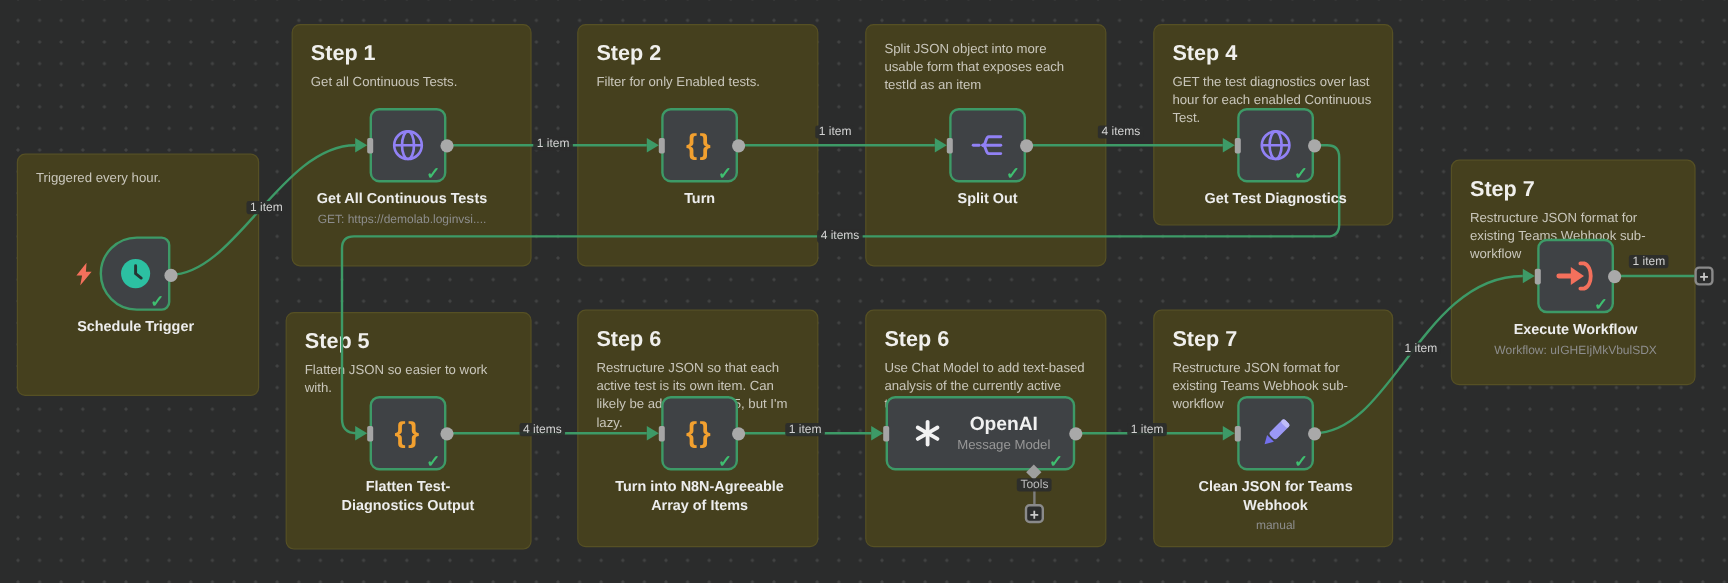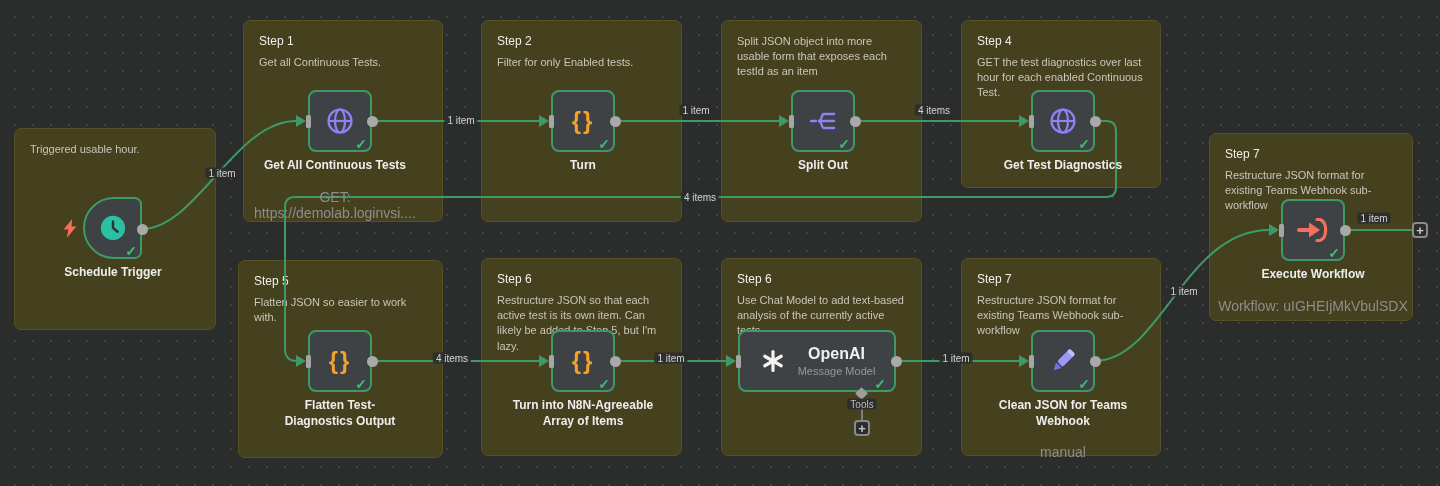--- a/index.html
+++ b/index.html
@@ -8,39 +8,39 @@
     background-color:#2b2c2c;
     background-image: radial-gradient(circle, #424343 1.2px, transparent 1.4px);
     background-size:18px 18px; background-position:6px 8px;
     font-family:"Liberation Sans", sans-serif;
   }
   .sticky {
     position:absolute; box-sizing:border-box; z-index:1;
     background:#45401e; border:1px solid #565024; border-radius:7px;
     padding:13px 15px;
   }
-  .sticky-title { color:#f0efec; font-size:12px; font-weight:normal; margin-bottom:7px; }
+  .sticky-title { color:#f0efec; font-size:18px; font-weight:bold; margin-bottom:7px; }
   .sticky-desc { color:#c9c6bb; font-size:11px; line-height:1.38; }
   .overlay { position:absolute; left:0; top:0; z-index:2; }
   .node {
     position:absolute; box-sizing:border-box; z-index:3;
     background:#3f4245; border:2px solid #3d9a67; border-radius:8px;
     display:flex; align-items:center; justify-content:center;
   }
   .node.trigger { border-radius:34px 8px 8px 34px; }
   .node .check {
     position:absolute; right:3px; bottom:-1px; color:#3fbf70;
     font-size:14px; font-weight:bold; line-height:1;
   }
   .braces { color:#f2a02f; font-size:24px; font-weight:bold; letter-spacing:2px; }
   .node-label {
     position:absolute; z-index:3; color:#ededed; font-size:12px; font-weight:bold;
     text-align:center; line-height:1.3; transform:translateX(-50%);
   }
-  .node-sub { color:#8d8d8d; font-size:14px; font-weight:normal; margin-top:15px; line-height:1.2; }
+  .node-sub { color:#8d8d8d; font-size:10px; font-weight:normal; margin-top:4px; line-height:1.2; }
   .openai-body { display:flex; align-items:center; gap:11px; }
   .openai-text { text-align:center; }
   .openai-title { color:#f0f0f0; font-size:16px; font-weight:bold; }
   .openai-sub { color:#979797; font-size:11px; margin-top:2px; }
   .out-dot { position:absolute; width:11px; height:11px; border-radius:50%; background:#a9a9a9; z-index:4; }
   .in-stub { position:absolute; width:5px; height:13px; border-radius:1.5px; background:#a5a5a5; z-index:4; }
   .conn-label {
     position:absolute; z-index:4; color:#d3d3d3; font-size:10px;
     background:rgba(43,44,44,0.92); padding:0 3px; border-radius:2px;
     transform:translate(-50%,-50%); white-space:nowrap;
@@ -54,21 +54,21 @@
   }
   .diamond { position:absolute; width:9px; height:9px; background:#9e9e9e; transform:rotate(45deg); z-index:4; }
   .bolt { position:absolute; z-index:3; }
 </style>
 </head>
 <body>
 
 <div class="canvas">
 
   <div class="sticky" style="left:14px;top:128px;width:202px;height:202px">
-    <div class="sticky-desc">Triggered usable hour.</div>
+    <div class="sticky-desc">Triggered every hour.</div>
   </div>
   <div class="sticky" style="left:243px;top:20px;width:200px;height:202px">
     <div class="sticky-title">Step 1</div>
     <div class="sticky-desc">Get all Continuous Tests.</div>
   </div>
   <div class="sticky" style="left:481px;top:20px;width:201px;height:202px">
     <div class="sticky-title">Step 2</div>
     <div class="sticky-desc">Filter for only Enabled tests.</div>
   </div>
   <div class="sticky" style="left:721px;top:20px;width:201px;height:202px">

